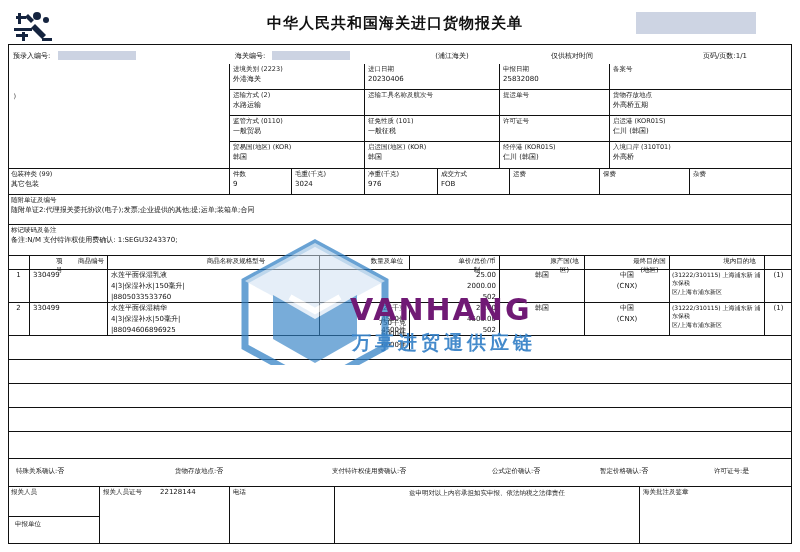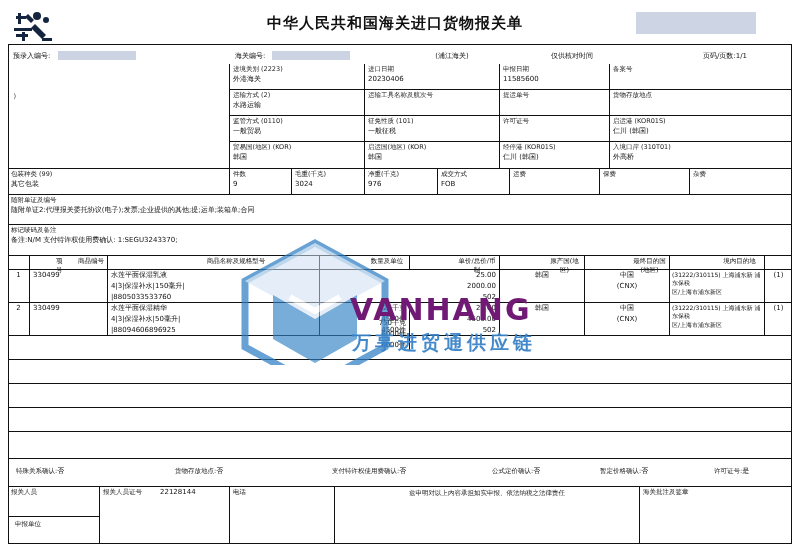--- a/index.html
+++ b/index.html
@@ -107,41 +107,42 @@
   <div class="cell bb br" style="left:230px;top:64px;width:135px;height:26px;">
     <div class="lbl pad">进境关别 (2223)</div>
     <div class="val pad">外港海关</div>
   </div>
   <div class="cell bb br" style="left:365px;top:64px;width:135px;height:26px;">
     <div class="lbl pad">进口日期</div>
     <div class="val pad">20230406</div>
   </div>
   <div class="cell bb br" style="left:500px;top:64px;width:110px;height:26px;">
     <div class="lbl pad">申报日期</div>
-    <div class="val pad">11585600</div>
+    <div class="val pad">25832080</div>
   </div>
   <div class="cell bb" style="left:610px;top:64px;width:182px;height:26px;">
     <div class="lbl pad">备案号</div>
     <div class="val pad"></div>
   </div>
 
   <div class="cell bb br" style="left:230px;top:90px;width:135px;height:26px;">
     <div class="lbl pad">运输方式 (2)</div>
     <div class="val pad">水路运输</div>
   </div>
   <div class="cell bb br" style="left:365px;top:90px;width:135px;height:26px;">
     <div class="lbl pad">运输工具名称及航次号</div>
     <div class="val pad"></div>
   </div>
   <div class="cell bb br" style="left:500px;top:90px;width:110px;height:26px;">
     <div class="lbl pad">提运单号</div>
     <div class="val pad"></div>
   </div>
   <div class="cell bb" style="left:610px;top:90px;width:182px;height:26px;">
     <div class="lbl pad">货物存放地点</div>
+    <div class="val pad">外高桥五期</div>
   </div>
 
   <div class="cell bb br" style="left:230px;top:116px;width:135px;height:26px;">
     <div class="lbl pad">监管方式 (0110)</div>
     <div class="val pad">一般贸易</div>
   </div>
   <div class="cell bb br" style="left:365px;top:116px;width:135px;height:26px;">
     <div class="lbl pad">征免性质 (101)</div>
     <div class="val pad">一般征税</div>
   </div>

